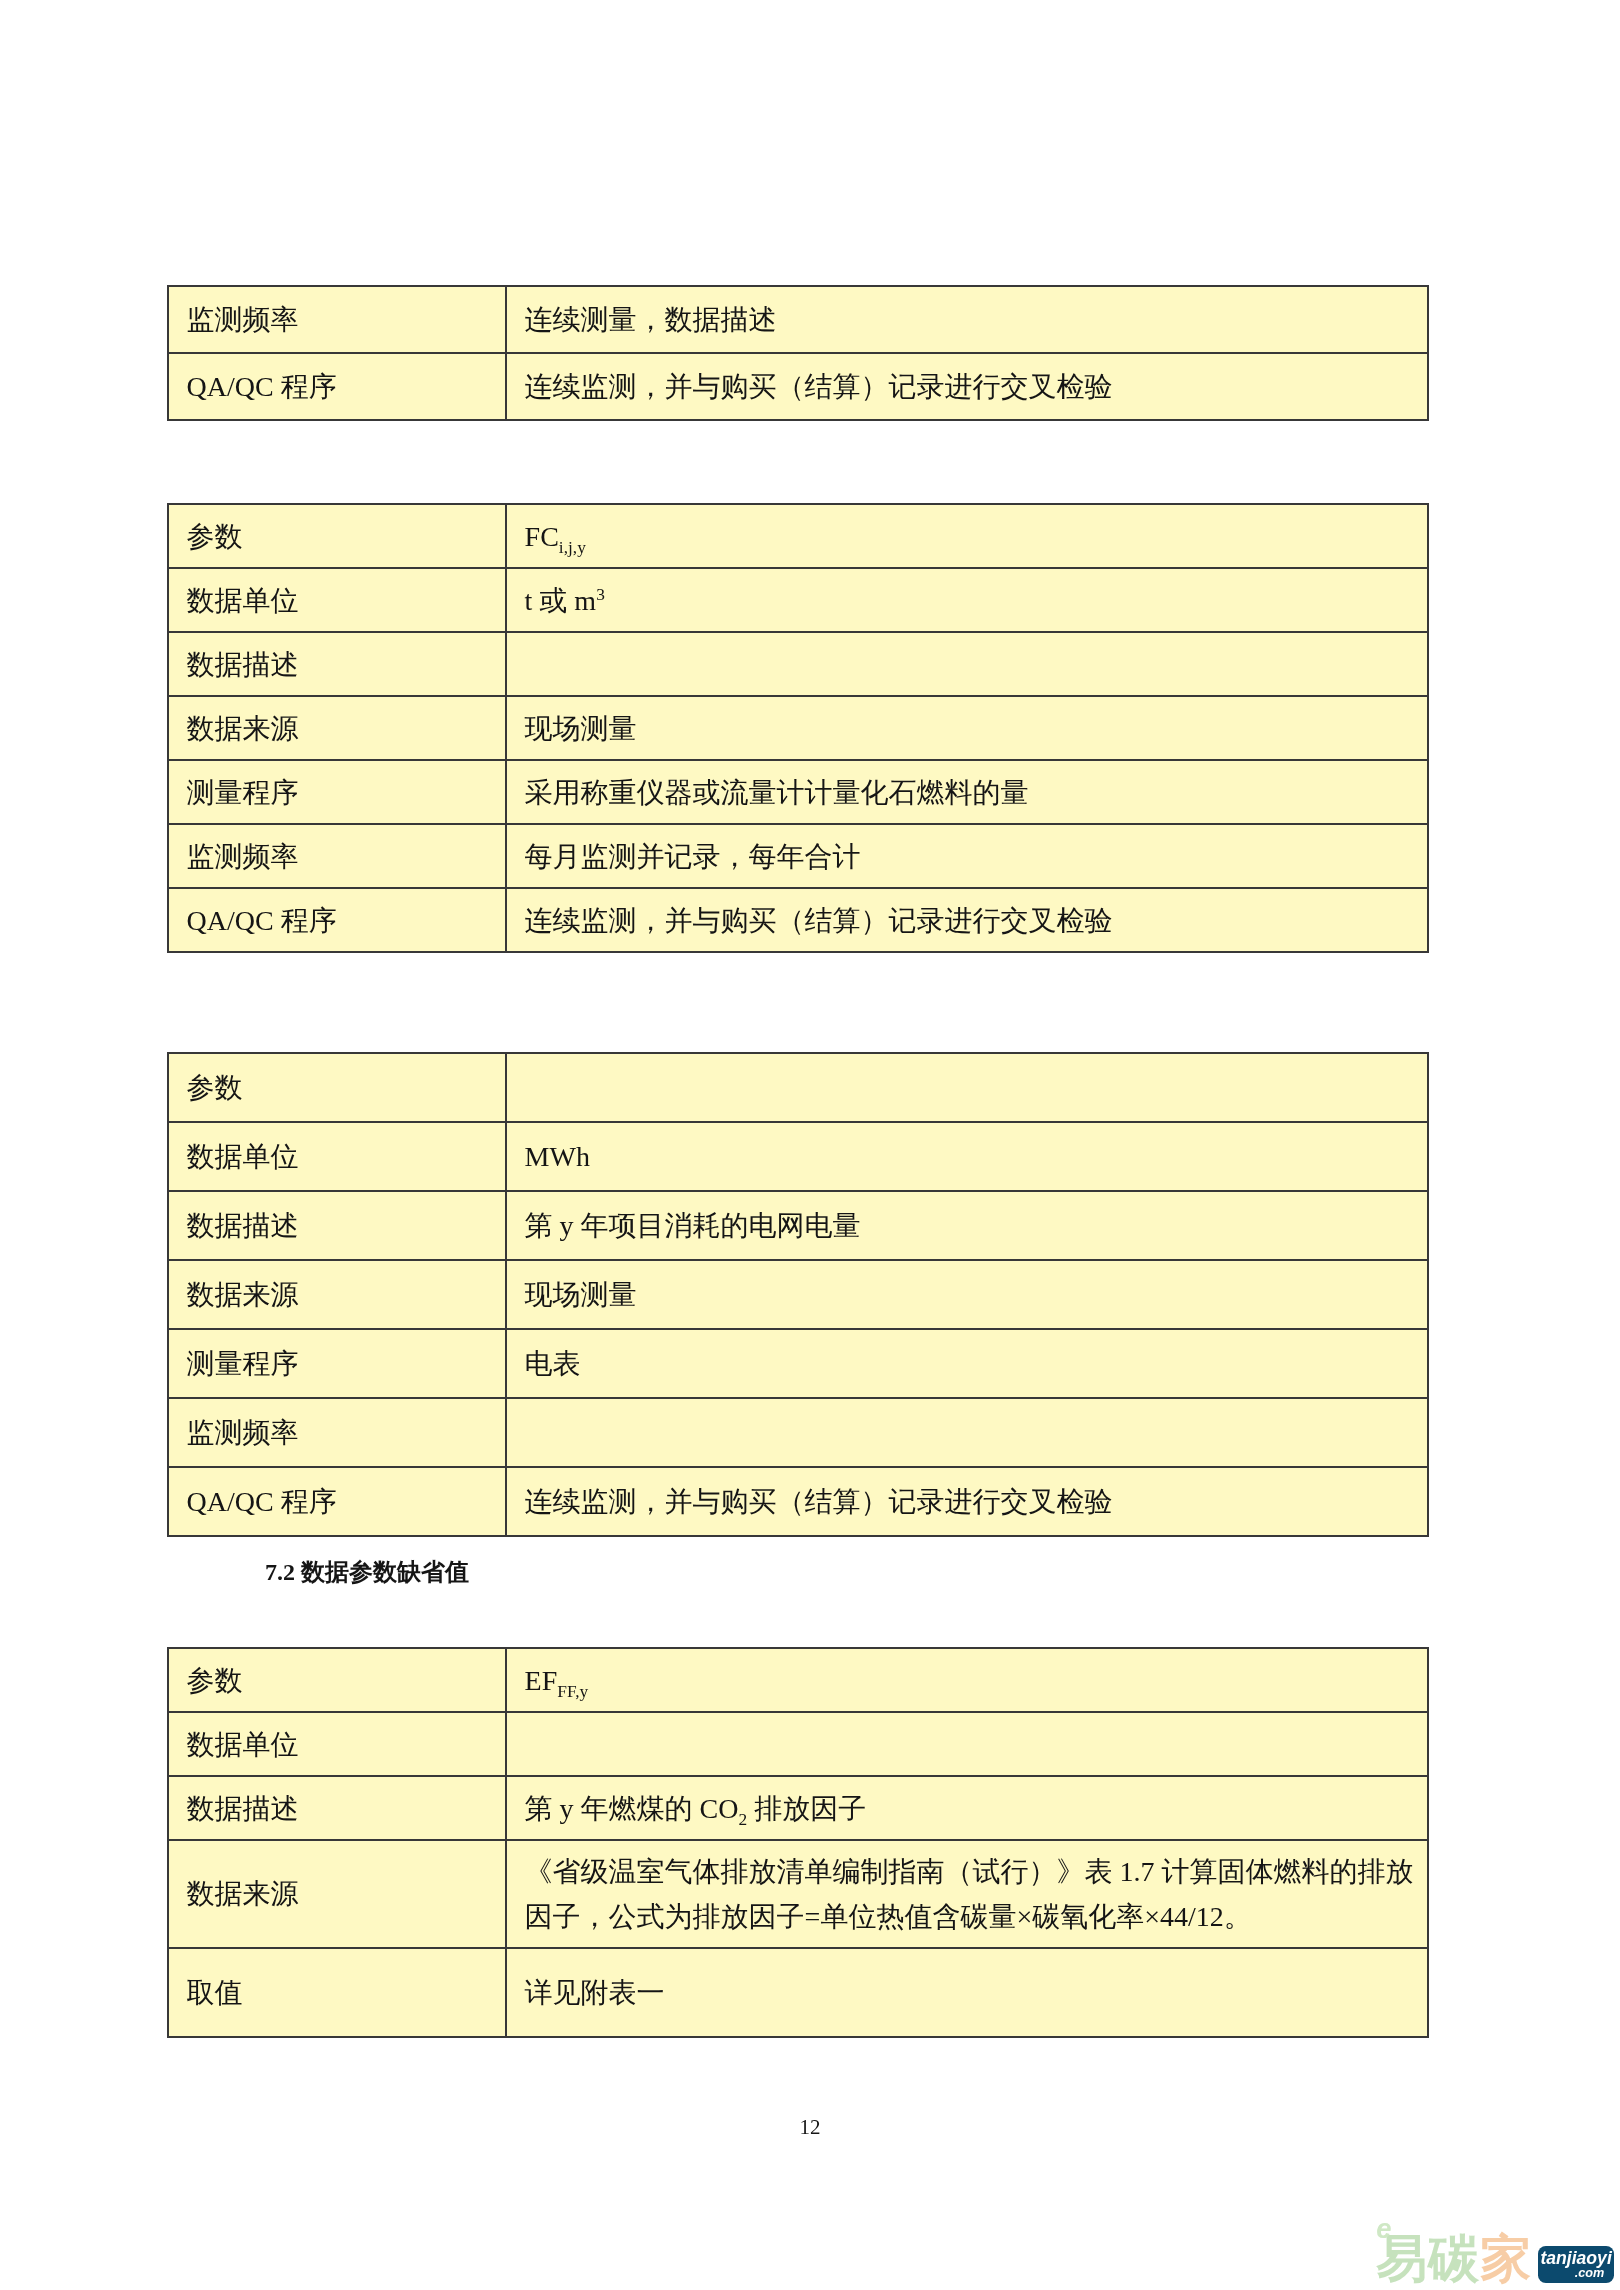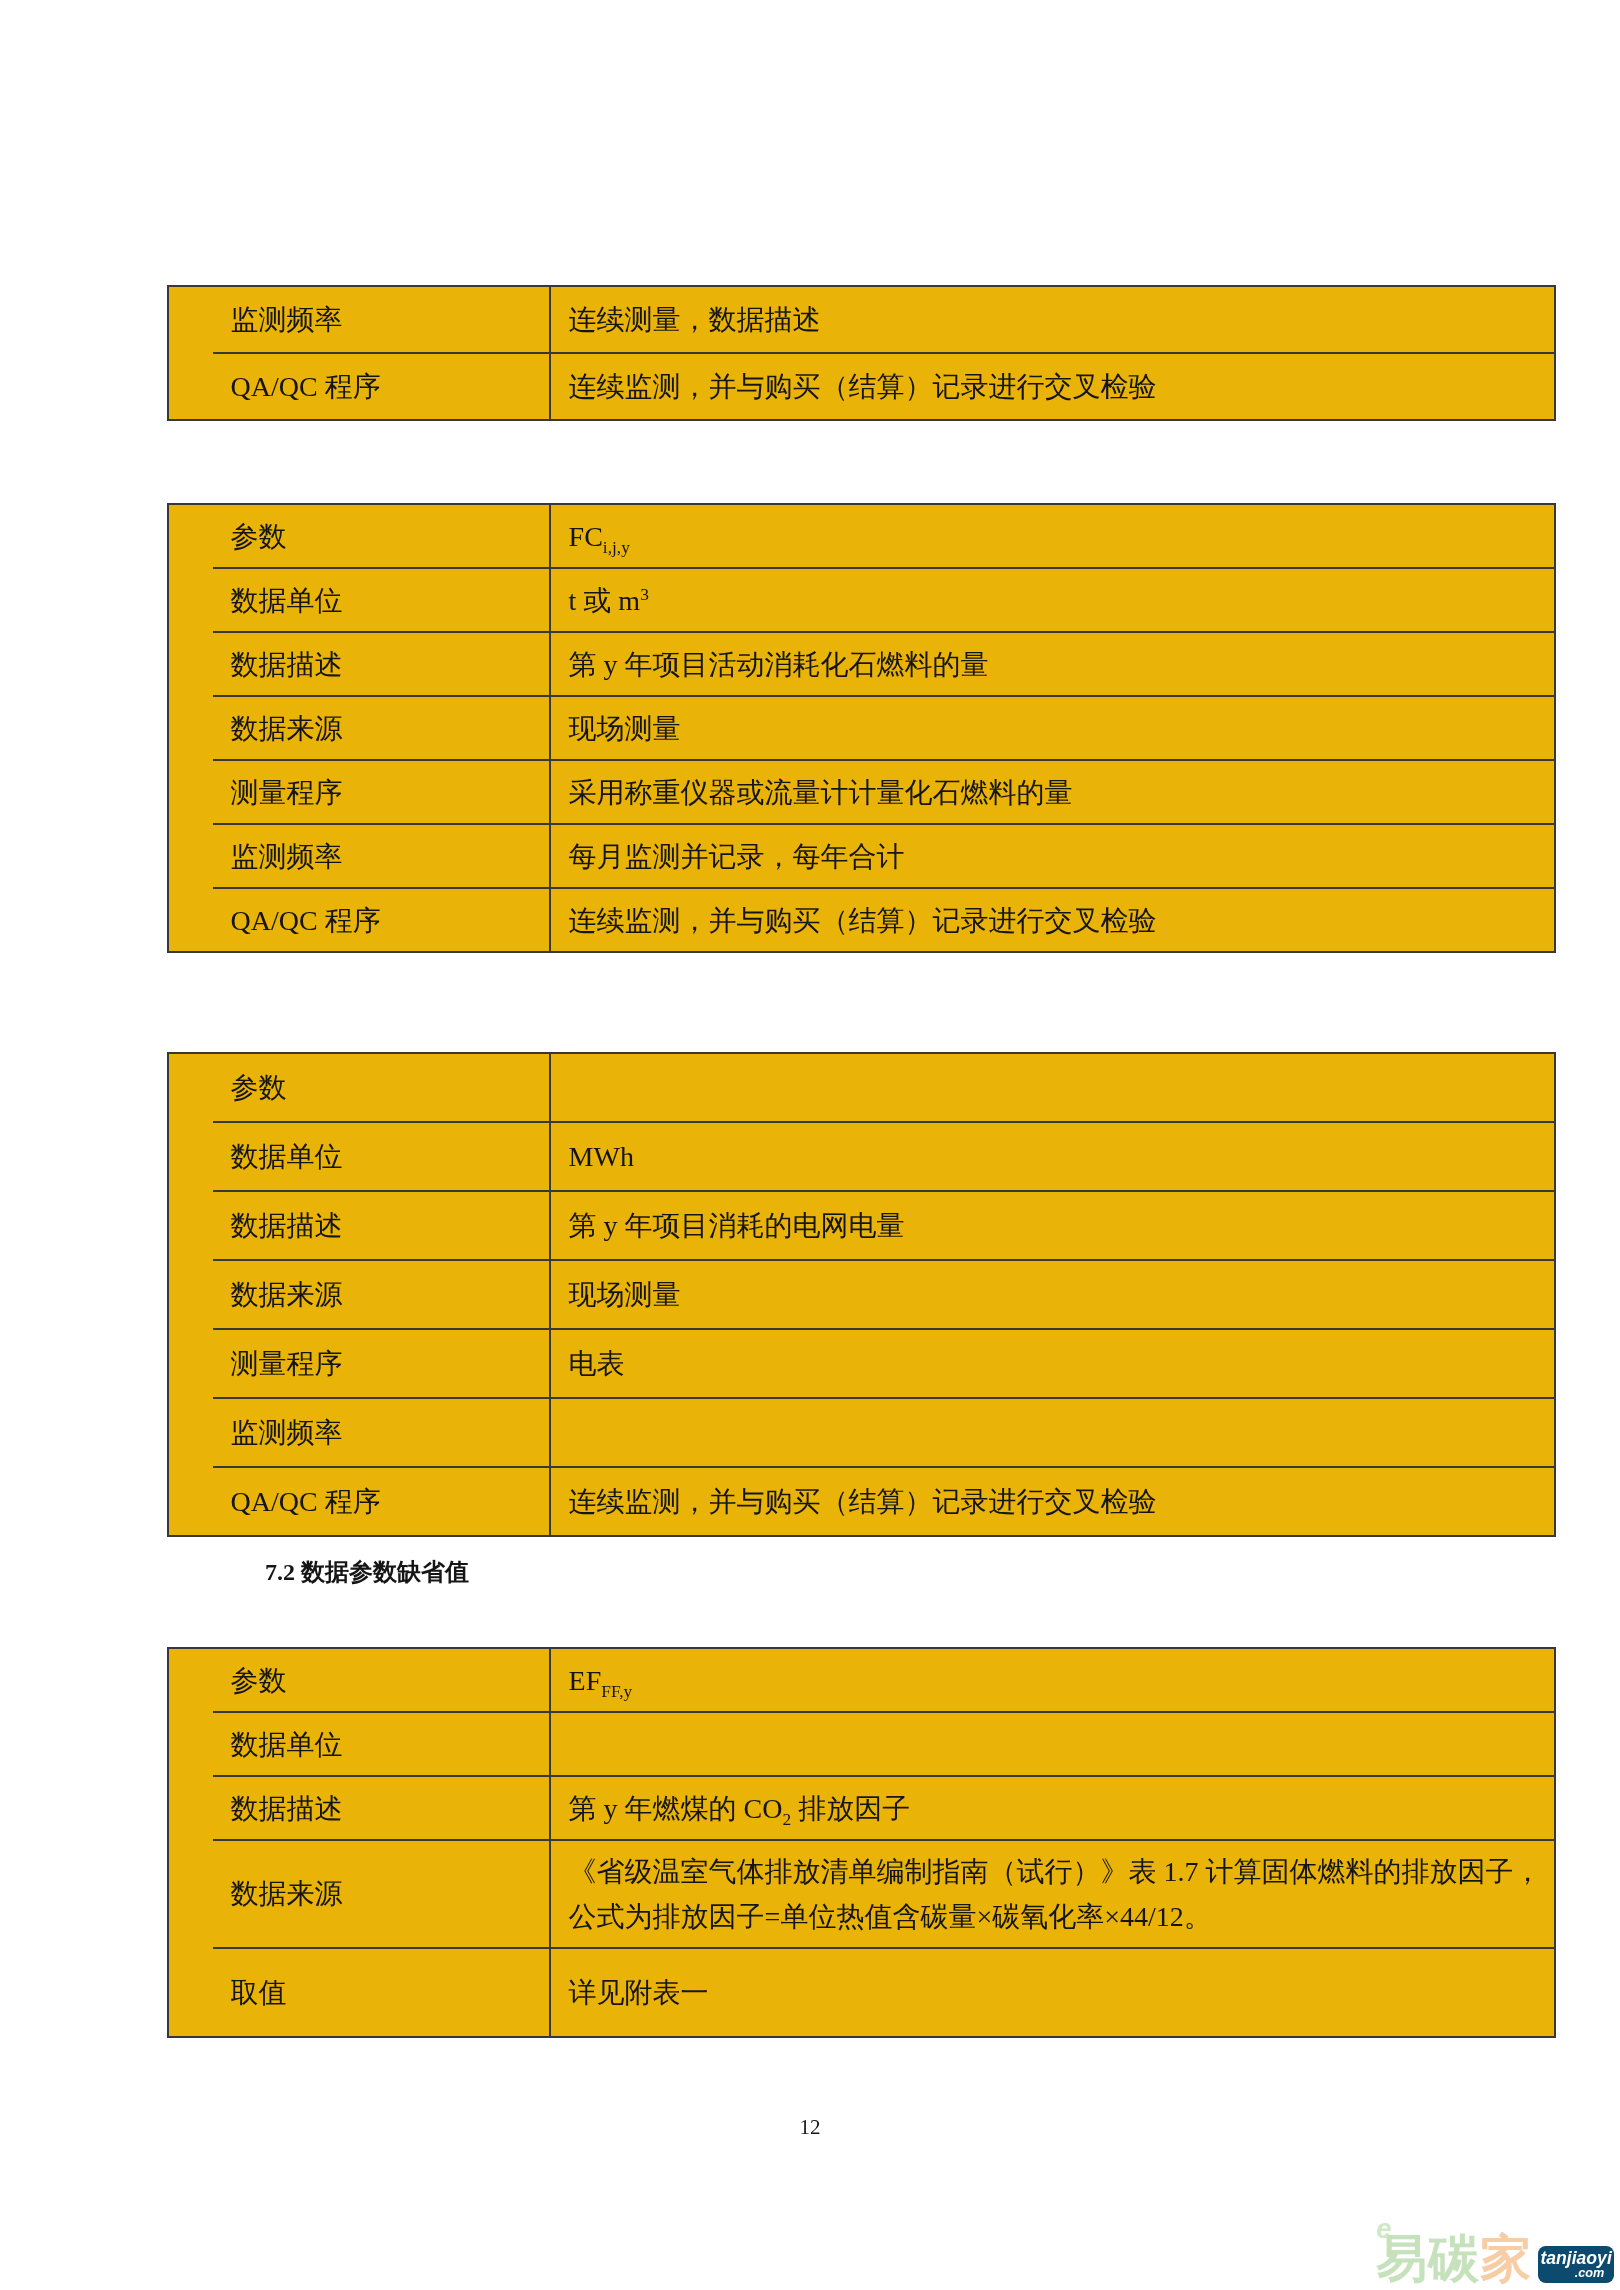--- a/index.html
+++ b/index.html
@@ -7,25 +7,24 @@
     position:relative;
     width:1620px;height:2291px;
     background:#ffffff;
     overflow:hidden;
     font-family:"Liberation Serif","DejaVu Serif",serif;
     color:#151515;
   }
   .ptable{
     position:absolute;
     left:167px;
-    width:1389px;
+    width:1262px;
     box-sizing:border-box;
     border:2px solid #383838;
-    background:#eab308;
-    padding-left:44px;
+    background:#fef9c3;
   }
   .trow{display:flex;align-items:stretch;border-top:2px solid #383838;}
   .trow:first-child{border-top:none;}
   .tcell{
     box-sizing:border-box;
     display:flex;align-items:center;
     padding:7.8px 11.8px 7.8px 17.6px;
     font-size:28px;line-height:45px;
   }
   .tlabel{width:338px;flex:0 0 338px;border-right:2px solid #383838;}
@@ -107,23 +106,20 @@
           <span class="celltext">数据单位</span>
         </div>
         <div class="tcell tvalue">
           <span class="celltext"><span>t 或 m</span><sup>3</sup></span>
         </div>
       </div>
       <div class="trow">
         <div class="tcell tlabel">
           <span class="celltext">数据描述</span>
         </div>
-        <div class="tcell tvalue">
-          <span class="celltext">第 y  年项目活动消耗化石燃料的量</span>
-        </div>
       </div>
       <div class="trow">
         <div class="tcell tlabel">
           <span class="celltext">数据来源</span>
         </div>
         <div class="tcell tvalue">
           <span class="celltext">现场测量</span>
         </div>
       </div>
       <div class="trow">

